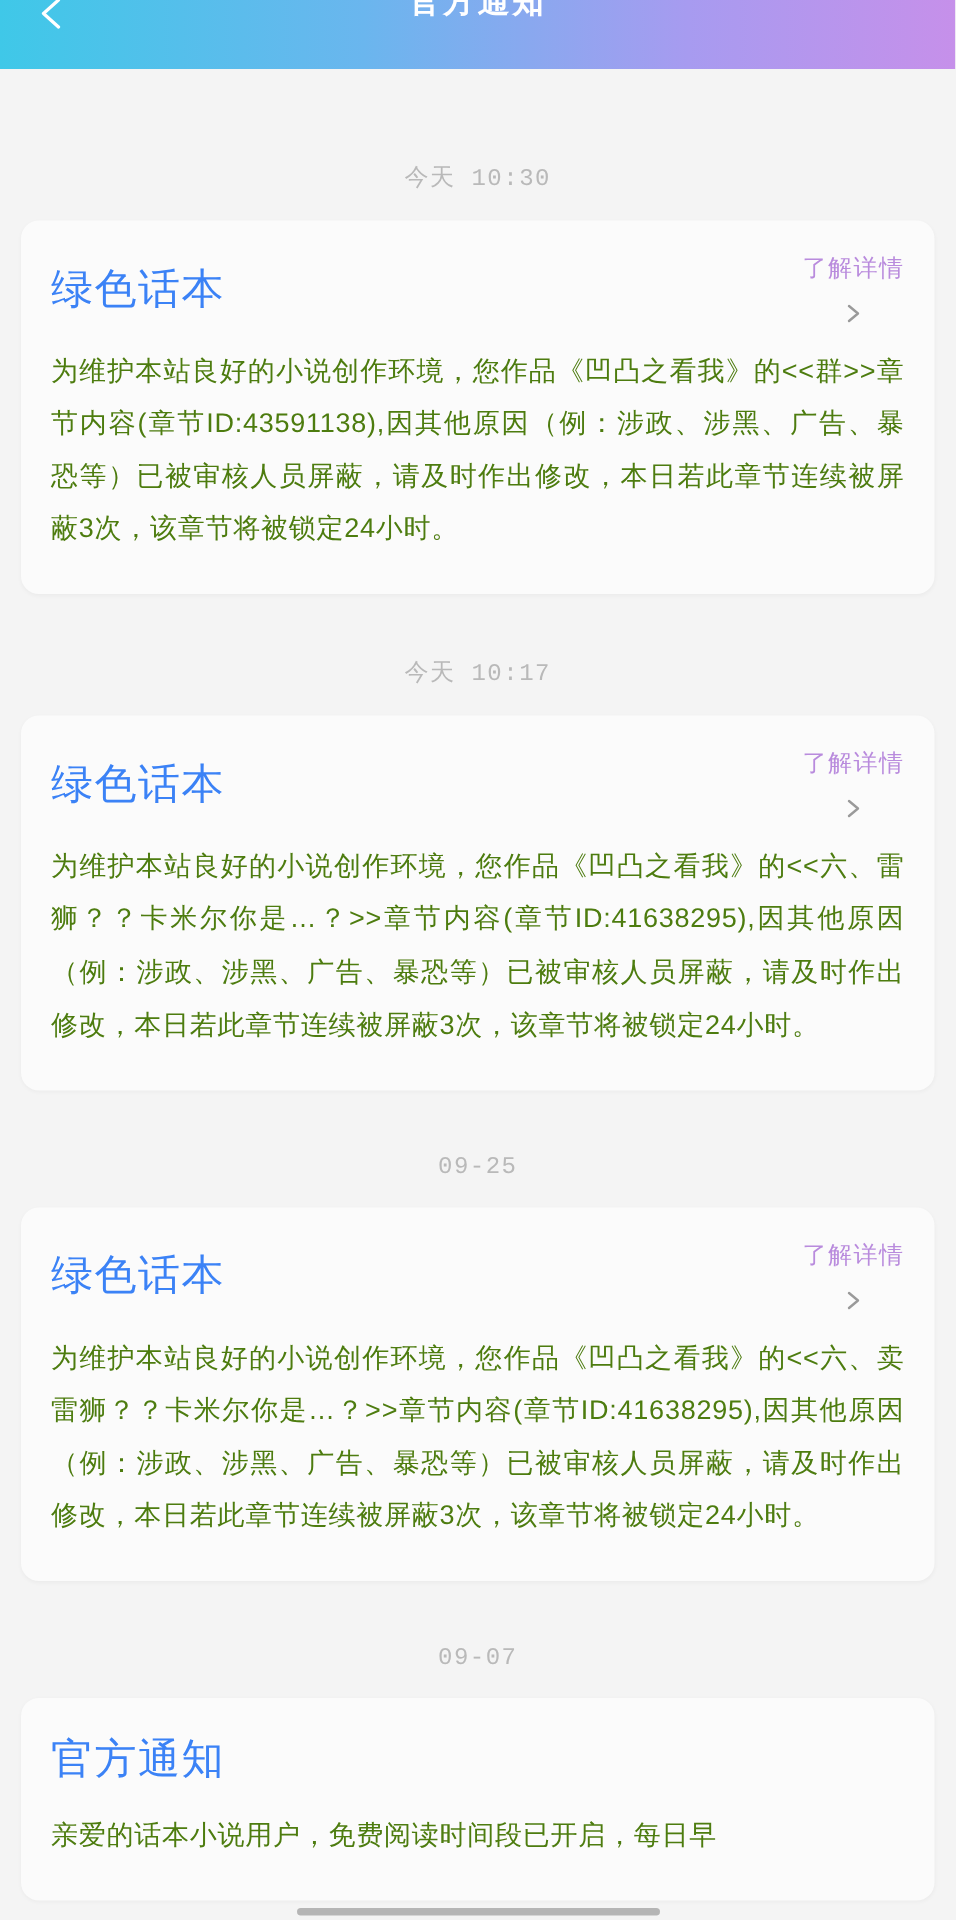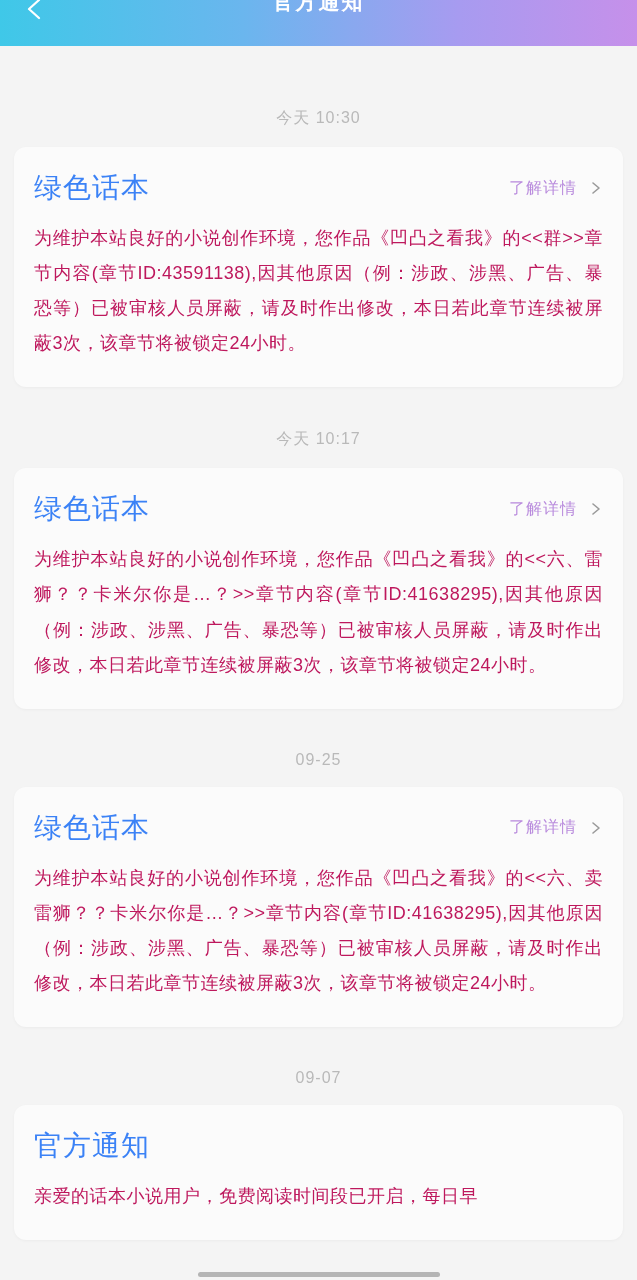--- a/index.html
+++ b/index.html
@@ -55,21 +55,21 @@
     padding: 0 14px;
     height: calc(1280px - 46px);
     overflow: hidden;
   }
   .date-sep {
     text-align: center;
     color: #b9b9b9;
     font-size: 16px;
     letter-spacing: 1px;
     margin: 42px 0 18px;
-    font-family: Liberation Sans, sans-serif;
+    font-family: Liberation Mono, monospace;
   }
   .date-sep.first { margin-top: 62px; }
 
   .card {
     background: #fbfbfb;
     border-radius: 12px;
     padding: 22px 20px 26px;
     box-shadow: 0 1px 3px rgba(0,0,0,0.04);
   }
   .card-head {
@@ -81,35 +81,36 @@
   .card-title {
     font-size: 28px;
     font-weight: 400;
     color: #3b82f6;
     letter-spacing: 1px;
   }
   .card-more {
     display: flex;
     align-items: center;
     gap: 12px;
+    flex-direction: column;
   }
   .card-more-label {
     font-size: 16px;
     color: #b98bdd;
     letter-spacing: 1px;
   }
   .chev {
     width: 14px;
     height: 14px;
     display: inline-block;
   }
   .card-body {
     font-size: 18px;
     line-height: 1.95;
-    color: #be185d;
+    color: #4d7c0f;
     letter-spacing: 0.5px;
     text-align: justify;
   }
   .scrollbar {
     position: absolute;
     left: 50%;
     transform: translateX(-50%);
     bottom: 3px;
     width: 242px;
     height: 5px;

